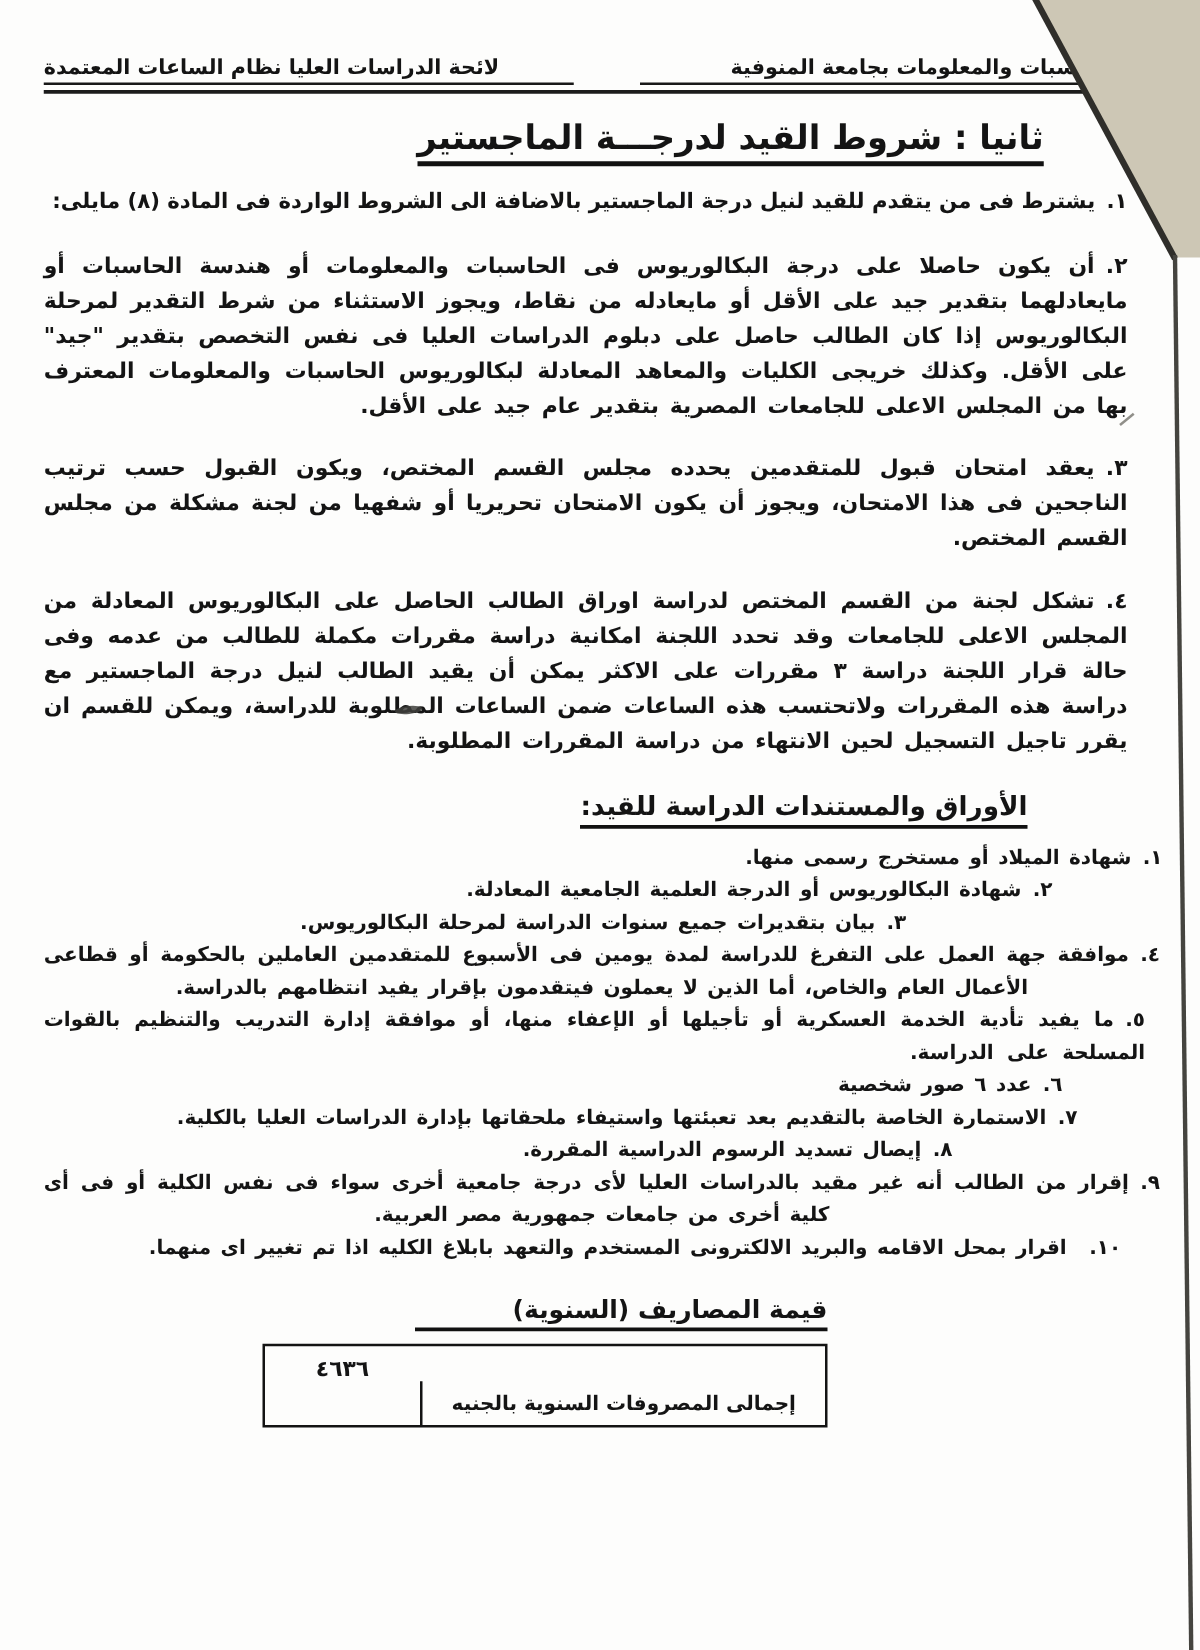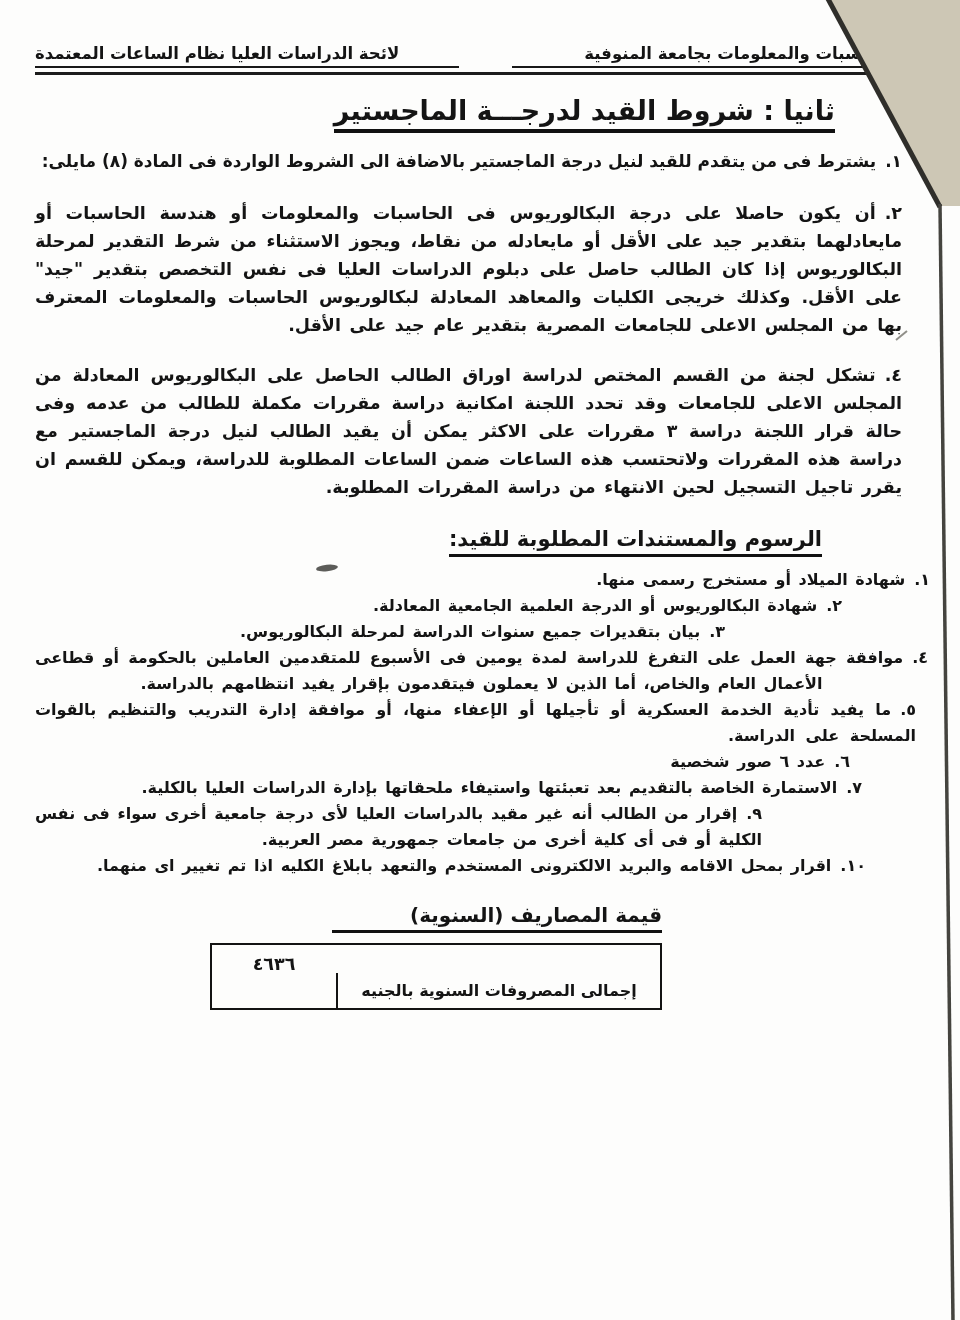--- a/index.html
+++ b/index.html
@@ -77,35 +77,37 @@
     </div>
     <div class="header-rule"></div>
 
     <div class="title-wrap">
       <span class="doc-title">ثانيا : شروط القيد لدرجـــة الماجستير</span>
     </div>
 
     <div class="cond-list">
       <p><span class="num">١.</span><span>يشترط فى من يتقدم للقيد لنيل درجة الماجستير بالاضافة الى الشروط الواردة فى المادة (٨) مايلى:</span></p>
       <p><span class="num">٢.</span><span>أن يكون حاصلا على درجة البكالوريوس فى الحاسبات والمعلومات أو هندسة الحاسبات أو مايعادلهما بتقدير جيد على الأقل أو مايعادله من نقاط، ويجوز الاستثناء من شرط التقدير لمرحلة البكالوريوس إذا كان الطالب حاصل على دبلوم الدراسات العليا فى نفس التخصص بتقدير "جيد" على الأقل. وكذلك خريجى الكليات والمعاهد المعادلة لبكالوريوس الحاسبات والمعلومات المعترف بها من المجلس الاعلى للجامعات المصرية بتقدير عام جيد على الأقل.</span></p>
+      <p><span class="num">٣.</span><span>يعقد امتحان قبول للمتقدمين يحدده مجلس القسم المختص، ويكون القبول حسب ترتيب الناجحين فى هذا الامتحان، ويجوز أن يكون الامتحان تحريريا أو شفهيا من لجنة مشكلة من مجلس القسم المختص.</span></p>
       <p><span class="num">٤.</span><span>تشكل لجنة من القسم المختص لدراسة اوراق الطالب الحاصل على البكالوريوس المعادلة من المجلس الاعلى للجامعات وقد تحدد اللجنة امكانية دراسة مقررات مكملة للطالب من عدمه وفى حالة قرار اللجنة دراسة ٣ مقررات على الاكثر يمكن أن يقيد الطالب لنيل درجة الماجستير مع دراسة هذه المقررات ولاتحتسب هذه الساعات ضمن الساعات المطلوبة للدراسة، ويمكن للقسم ان يقرر تاجيل التسجيل لحين الانتهاء من دراسة المقررات المطلوبة.</span></p>
     </div>
 
     <div class="h2-wrap">
-      <span class="h2">الرسوم والمستندات المطلوبة للقيد:</span>
+      <span class="h2">الأوراق والمستندات الدراسة للقيد:</span>
     </div>
 
     <div class="doc-list">
       <p><span class="num">١.</span><span>شهادة الميلاد أو مستخرج رسمى منها.</span></p>
       <p><span class="num">٢.</span><span>شهادة البكالوريوس أو الدرجة العلمية الجامعية المعادلة.</span></p>
       <p><span class="num">٣.</span><span>بيان بتقديرات جميع سنوات الدراسة لمرحلة البكالوريوس.</span></p>
       <p><span class="num">٤.</span><span>موافقة جهة العمل على التفرغ للدراسة لمدة يومين فى الأسبوع للمتقدمين العاملين بالحكومة أو قطاعى الأعمال العام والخاص، أما الذين لا يعملون فيتقدمون بإقرار يفيد انتظامهم بالدراسة.</span></p>
       <p><span class="num">٥.</span><span>ما يفيد تأدية الخدمة العسكرية أو تأجيلها أو الإعفاء منها، أو موافقة إدارة التدريب والتنظيم بالقوات المسلحة على الدراسة.</span></p>
       <p><span class="num">٦.</span><span>عدد ٦ صور شخصية</span></p>
       <p><span class="num">٧.</span><span>الاستمارة الخاصة بالتقديم بعد تعبئتها واستيفاء ملحقاتها بإدارة الدراسات العليا بالكلية.</span></p>
+      <p><span class="num">٨.</span><span>إيصال تسديد الرسوم الدراسية المقررة.</span></p>
       <p><span class="num">٩.</span><span>إقرار من الطالب أنه غير مقيد بالدراسات العليا لأى درجة جامعية أخرى سواء فى نفس الكلية أو فى أى كلية أخرى من جامعات جمهورية مصر العربية.</span></p>
       <p><span class="num">١٠.</span><span>اقرار بمحل الاقامه والبريد الالكترونى المستخدم والتعهد بابلاغ الكليه اذا تم تغيير اى منهما.</span></p>
     </div>
 
     <div class="h3-wrap">
       <span class="h3">قيمة المصاريف (السنوية)</span>
     </div>
 
     <div class="fees-table">
       <div class="fees-label">إجمالى المصروفات السنوية بالجنيه</div>

